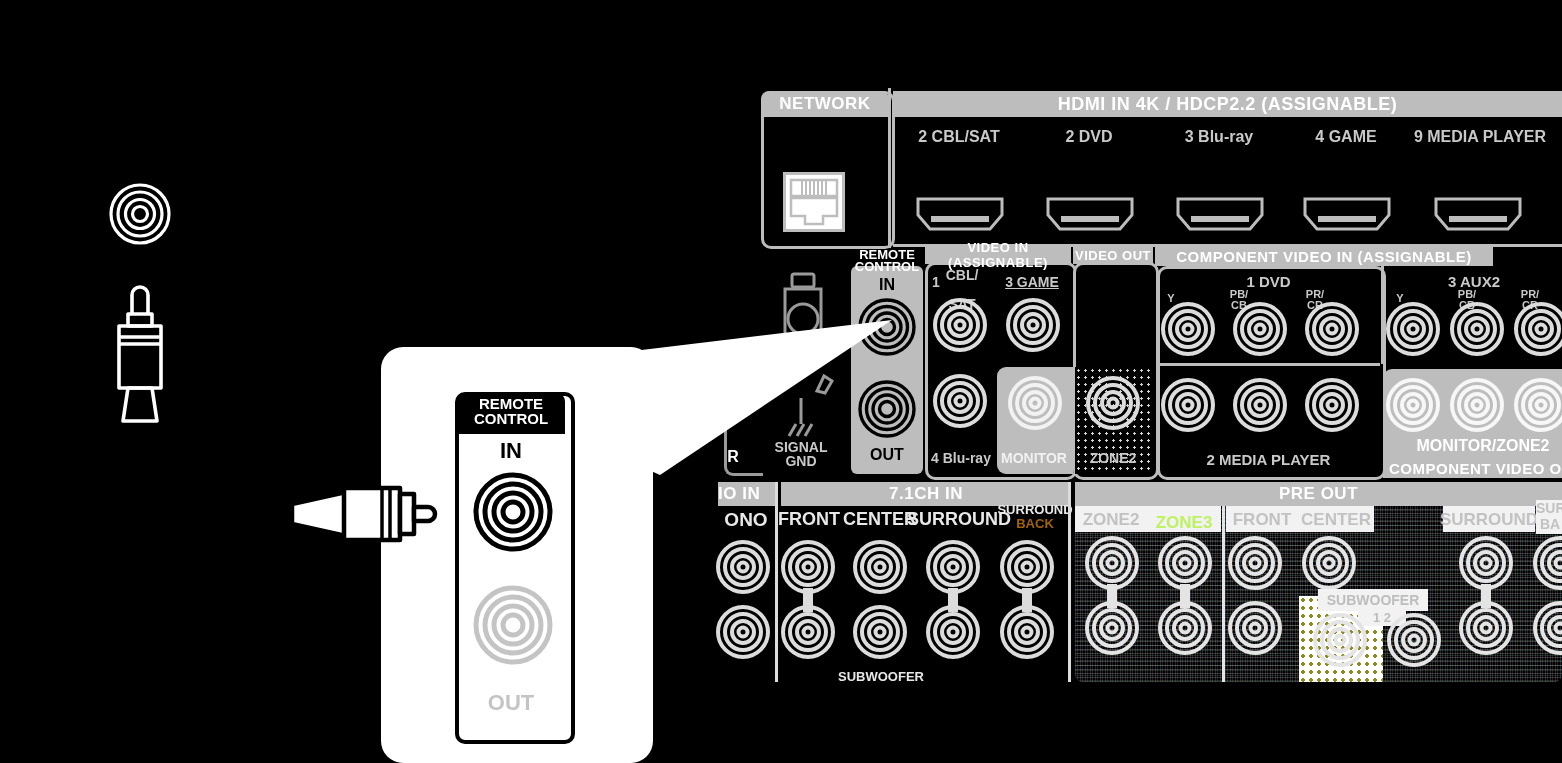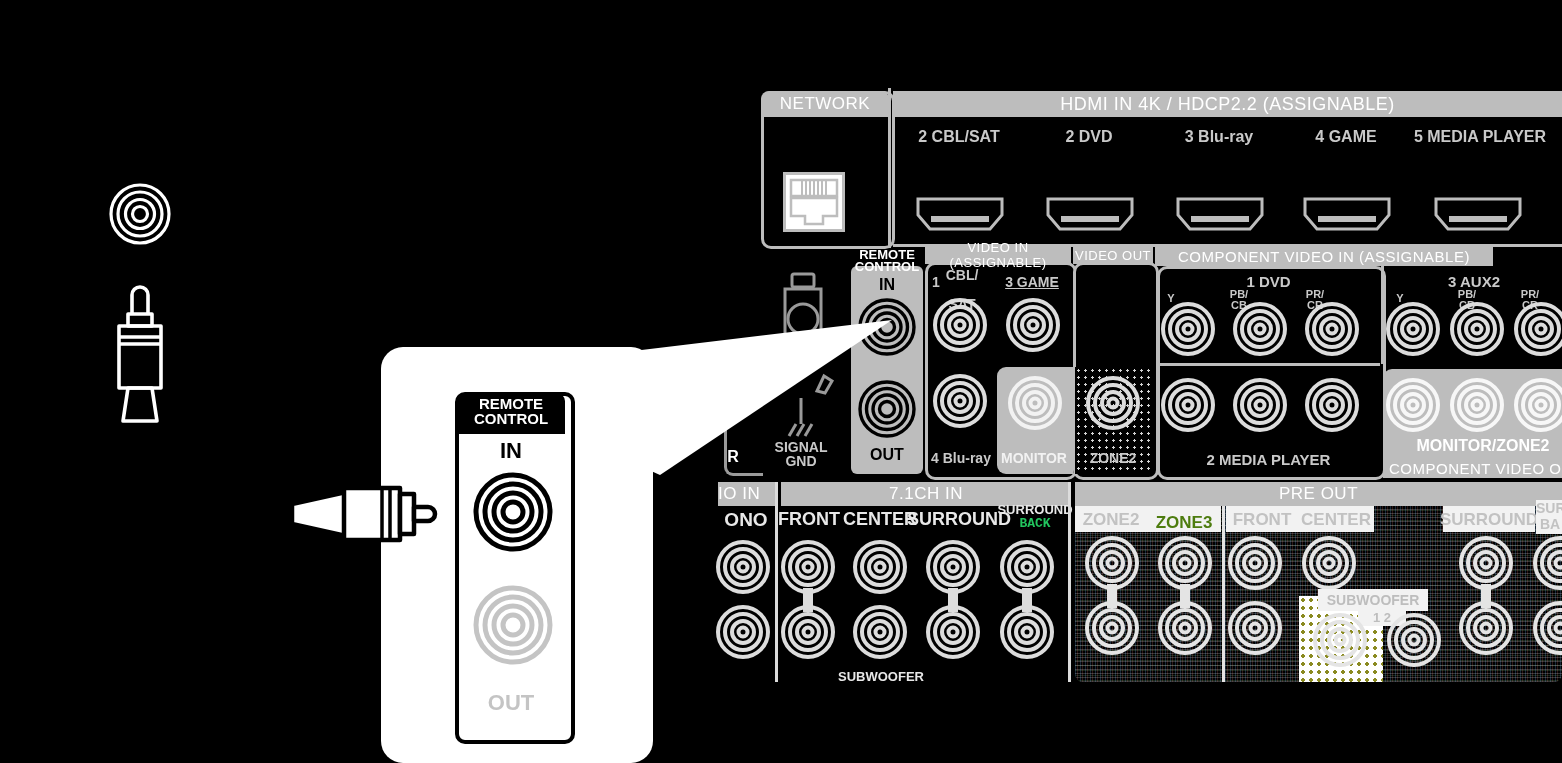--- a/index.html
+++ b/index.html
@@ -1,20 +1,20 @@
 <!DOCTYPE html>
 <html><head>
 <meta charset="utf-8">
 <style>
   html,body{margin:0;padding:0;background:#000;}
   body{width:1562px;height:763px;position:relative;overflow:hidden;
        font-family:"Liberation Sans",sans-serif;color:#c8c8c8;}
   .abs{position:absolute;}
   
-  .hdr{background:#bdbdbd;color:#fff;font-weight:normal;text-align:center;
+  .hdr{background:#bdbdbd;color:#fff;font-weight:bold;text-align:center;
        display:flex;align-items:center;justify-content:center;letter-spacing:.5px;}
   .lbl{color:#c9c9c9;font-weight:bold;text-align:center;
        display:flex;align-items:center;justify-content:center;line-height:1.0;}
   .panel-blk{background:#000;border:3px solid #bdbdbd;border-radius:10px;}.f11{font-size:11px}
   .f13{font-size:13px}.f14{font-size:14px}.f15{font-size:15px}.f16{font-size:16px}
   .f17{font-size:17px}.f18{font-size:18px}.f22{font-size:22px}
   
   #callout{background:#fff;border-radius:22px;}
   #callout-strip{background:#fff;border:4px solid #000;border-radius:10px;}
   #callout-cap{background:#000;border-radius:7px 7px 0 0;color:#fff;
@@ -120,21 +120,21 @@
 <div class="abs lbl f16" style="left:1282px;top:128px;width:128px;height:18px;">4 GAME</div>
 <div class="abs" style="left:1302px;top:196px;width:90px;height:36px;">
   <svg width="90" height="36" viewBox="0 0 90 36">
       <g fill="none" stroke="#bdbdbd" stroke-width="3">
   <path d="M3 3 H87 V19 L75 33 H15 L3 19 Z"></path>
         <rect x="16" y="20" width="58" height="6" fill="#bdbdbd" stroke="none"></rect>
       </g>
     </svg>
 </div>
 
-<div class="abs lbl f16" style="left:1400px;top:128px;width:160px;height:18px;">5 MEDIA PLAYER</div>
+<div class="abs lbl f16" style="left:1400px;top:128px;width:160px;height:18px;">9 MEDIA PLAYER</div>
 <div class="abs" style="left:1433px;top:196px;width:90px;height:36px;">
   <svg width="90" height="36" viewBox="0 0 90 36">
       <g fill="none" stroke="#bdbdbd" stroke-width="3">
   <path d="M3 3 H87 V19 L75 33 H15 L3 19 Z"></path>
         <rect x="16" y="20" width="58" height="6" fill="#bdbdbd" stroke="none"></rect>
       </g>
     </svg>
 </div>
 
 <div class="abs" style="left:893px;top:244px;width:669px;height:3px;background:#bdbdbd;"></div>
@@ -421,21 +421,21 @@
         <circle cx="27" cy="27" r="4.5"></circle>
       </g>
     </svg></div>
 <div class="abs" style="left:775px;top:482px;width:3px;height:200px;background:#dcdcdc;"></div>
 
 <div class="abs hdr f17" style="left:781px;top:482px;width:290px;height:24px;">7.1CH IN</div>
 <div class="abs lbl f18" style="left:774px;top:508px;width:70px;height:22px;color:#e8e8e8;">FRONT</div>
 <div class="abs lbl f18" style="left:841px;top:508px;width:78px;height:22px;color:#e8e8e8;">CENTER</div>
 <div class="abs lbl f18" style="left:916px;top:508px;width:86px;height:22px;color:#e8e8e8;">SURROUND</div>
 <div class="abs lbl f13" style="left:999px;top:502px;width:72px;height:15px;color:#e8e8e8;">SURROUND</div>
-<div class="abs lbl f13" style="left:999px;top:516px;width:72px;height:15px;color:#22c55e;font-family:Liberation Mono, monospace;">BACK</div>
+<div class="abs lbl f13" style="left:999px;top:516px;width:72px;height:15px;color:#a16207;">BACK</div>
 
 <div class="abs" style="left:781px;top:540px;width:54px;height:54px;">
   <svg width="54" height="54" viewBox="0 0 54 54">
       <g fill="none" stroke="#dcdcdc" stroke-width="4">
   <circle cx="27" cy="27" r="25"></circle>
         <circle cx="27" cy="27" r="18"></circle>
         <circle cx="27" cy="27" r="11"></circle>
         <circle cx="27" cy="27" r="4.5"></circle>
       </g>
     </svg></div>
@@ -509,21 +509,21 @@
       </g>
     </svg></div>
 <div class="abs" style="left:1022px;top:588px;width:10px;height:24px;background:#dcdcdc;"></div>
 <div class="abs" style="left:1068px;top:482px;width:3px;height:200px;background:#dcdcdc;"></div>
 
 <div class="abs hdr f17" style="left:1075px;top:482px;width:487px;height:24px;">PRE OUT</div>
 <div class="abs noise" style="left:1075px;top:506px;width:487px;height:176px;border-radius:0 0 8px 8px;"></div>
 
 <div class="abs labelbox" style="left:1075px;top:506px;width:146px;height:26px;"></div>
 <div class="abs lbl f17" style="left:1075px;top:506px;width:72px;height:26px;color:#c2c2c2;">ZONE2</div>
-<div class="abs lbl f17" style="left:1148px;top:506px;width:72px;height:32px;color:#4d7c0f;">ZONE3</div>
+<div class="abs lbl f17" style="left:1148px;top:506px;width:72px;height:32px;color:#bef264;">ZONE3</div>
 
 <div class="abs" style="left:1085px;top:536px;width:54px;height:54px;">
   <svg width="54" height="54" viewBox="0 0 54 54">
       <g fill="none" stroke="#e4e4e4" stroke-width="4">
   <circle cx="27" cy="27" r="25"></circle>
         <circle cx="27" cy="27" r="18"></circle>
         <circle cx="27" cy="27" r="11"></circle>
         <circle cx="27" cy="27" r="4.5"></circle>
       </g>
     </svg></div>

